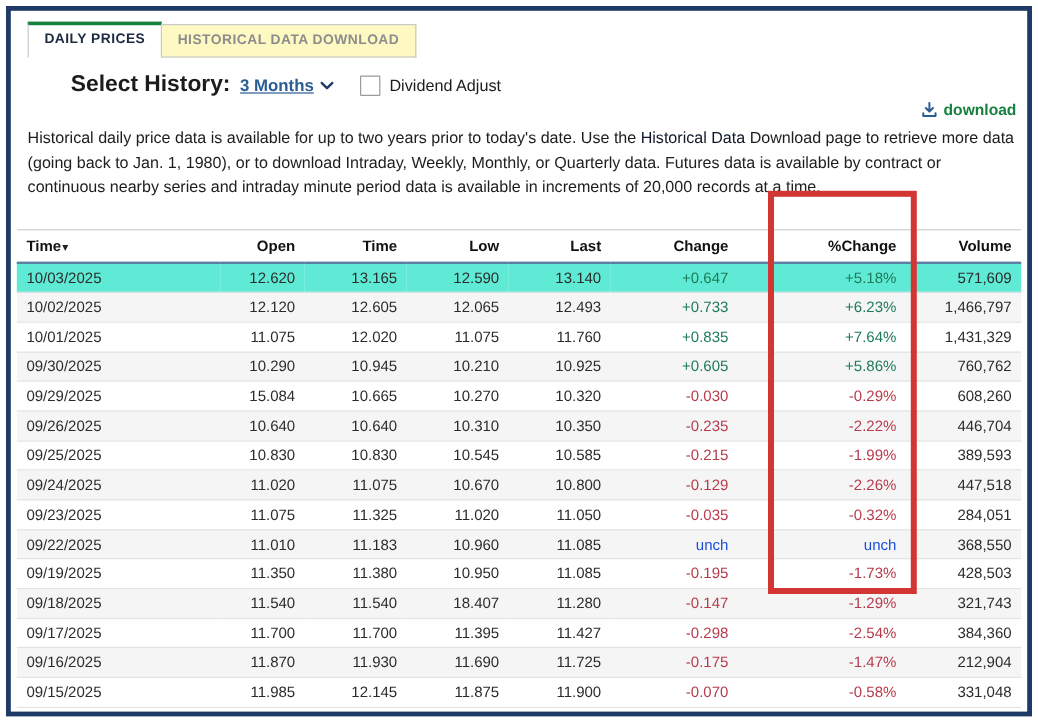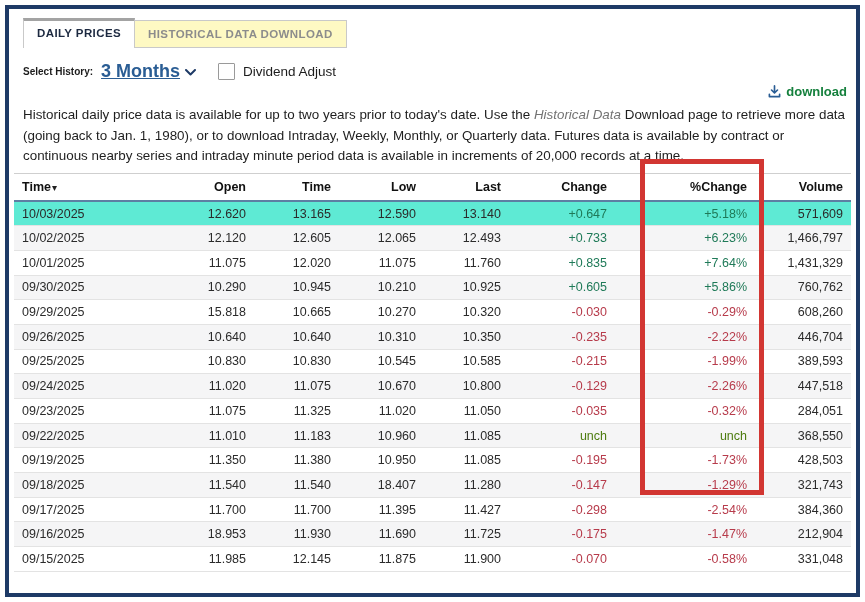--- a/index.html
+++ b/index.html
@@ -26,36 +26,36 @@
   
   .tabs { display: flex; margin-left: 9px; align-items: flex-end; }
   .tab {
     font-size: 11.5px; letter-spacing: .4px; font-weight: 600;
     padding: 7px 13px 7px 13px;
     border: 1px solid #c9c9c9;
     background: #fef9c3; color: #8c8c8c;
     cursor: pointer; white-space: nowrap;
   }
   .tab.active {
-    border-top: 3px solid #a3a3a3;
+    border-top: 3px solid #15803d;
     border-bottom: none;
     background: #ffffff; color: #1c2940;
     padding-top: 6px; padding-bottom: 9px;
     position: relative; z-index: 2;
   }
   .tab.inactive { border-left: none; }
 
   
   .controls {
     display: flex; align-items: center;
     margin: 12px 0 0 9px; height: 22px;
   }
-  .ctl-label { font-size: 10px; font-weight: bold; color: #1c1c1c; }
+  .ctl-label { font-size: 19px; font-weight: bold; color: #1c1c1c; margin-left: 36px; }
   .history-link {
-    margin-left: 8px; font-size: 18px; font-weight: bold;
+    margin-left: 8px; font-size: 14px; font-weight: bold;
     color: #2a5d94; text-decoration: underline; cursor: pointer;
   }
   .chevron { margin-left: 5px; display: inline-block; cursor: pointer; }
   .checkbox {
     width: 17px; height: 17px; border: 1px solid #9a9a9a;
     background: #fff; margin-left: 22px; cursor: pointer; border-radius: 1px;
   }
   .cb-label { margin-left: 8px; font-size: 13.5px; color: #1c1c1c; cursor: pointer; }
 
   
@@ -64,46 +64,46 @@
     font-size: 13px; font-weight: bold; color: #15803d;
     text-decoration: none; cursor: pointer;
     display: inline-flex; align-items: center; gap: 5px;
   }
 
   
   .description {
     margin: 3px 4px 0 9px;
     font-size: 13.4px; line-height: 1.53; color: #1e1e1e;
   }
-  .description a { color: #737373; text-decoration: none; cursor: pointer; font-style: italic; }
+  .description a { color: #0f172a; text-decoration: none; cursor: pointer; }
 
   
   table {
     width: 837px; border-collapse: collapse; table-layout: fixed;
-    margin-top: 6px;
+    margin-top: 24px;
   }
   thead th {
     font-size: 12.5px; font-weight: bold; color: #111;
     height: 28px; padding: 0 8px; text-align: right;
     border-top: 1px solid #cfcfcf;
     border-bottom: 2px solid #5d7fa3;
     cursor: pointer; white-space: nowrap;
   }
   thead th.col-time { text-align: left; }
   tbody td {
     font-size: 12.5px; color: #2b2b2b;
     height: 24.7px; padding: 0 8px; text-align: right;
     border-bottom: 1px solid #e3e3e3; white-space: nowrap;
   }
   tbody td.col-time { text-align: left; }
   tbody tr:nth-child(even) { background: #f5f5f6; }
   tbody tr:first-child { background: #5eead4; }
   td.up   { color: #1f7a58; }
   td.down { color: #b73b4b; }
-  td.unch { color: #4d7c0f; }
+  td.unch { color: #1d4ed8; }
   .sort-icon { font-size: 10px; color: #222; margin-left: 1px; }
 
   
   .red-box {
     position: absolute; left: 631px; top: 150px;
     width: 124px; height: 336px;
     border: 5px solid #d23632;
     pointer-events: none; z-index: 5;
   }
 </style>
@@ -203,21 +203,21 @@
             <td>10.290</td>
             <td>10.945</td>
             <td>10.210</td>
             <td>10.925</td>
             <td class="up">+0.605</td>
             <td class="up">+5.86%</td>
             <td>760,762</td>
           </tr>
           <tr>
             <td class="col-time">09/29/2025</td>
-            <td>15.818</td>
+            <td>15.084</td>
             <td>10.665</td>
             <td>10.270</td>
             <td>10.320</td>
             <td class="down">-0.030</td>
             <td class="down">-0.29%</td>
             <td>608,260</td>
           </tr>
           <tr>
             <td class="col-time">09/26/2025</td>
             <td>10.640</td>
@@ -293,21 +293,21 @@
             <td>11.700</td>
             <td>11.700</td>
             <td>11.395</td>
             <td>11.427</td>
             <td class="down">-0.298</td>
             <td class="down">-2.54%</td>
             <td>384,360</td>
           </tr>
           <tr>
             <td class="col-time">09/16/2025</td>
-            <td>18.953</td>
+            <td>11.870</td>
             <td>11.930</td>
             <td>11.690</td>
             <td>11.725</td>
             <td class="down">-0.175</td>
             <td class="down">-1.47%</td>
             <td>212,904</td>
           </tr>
           <tr>
             <td class="col-time">09/15/2025</td>
             <td>11.985</td>

